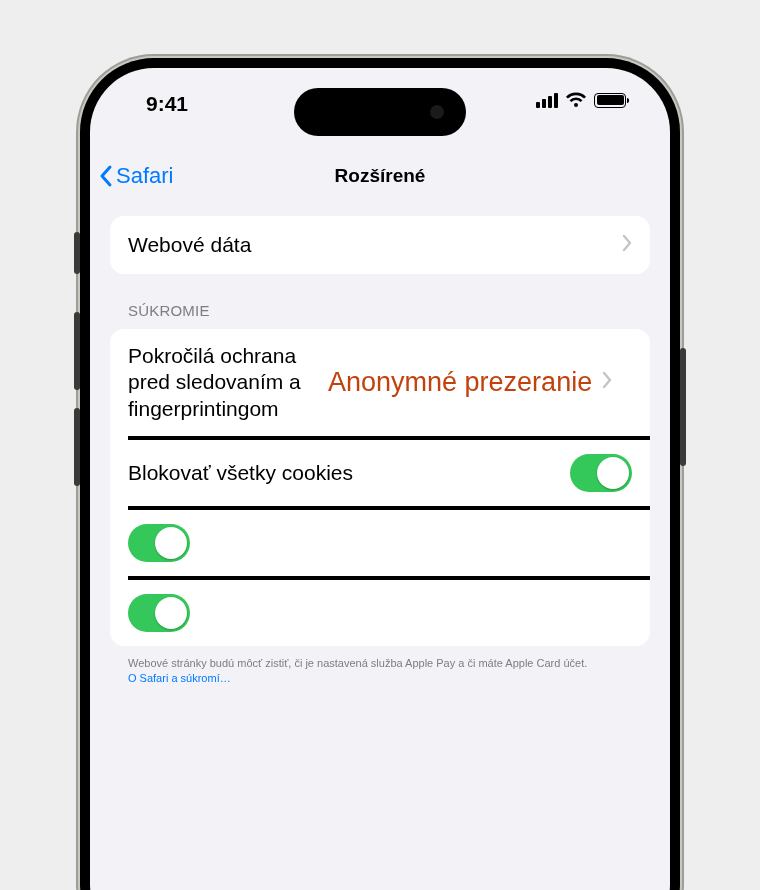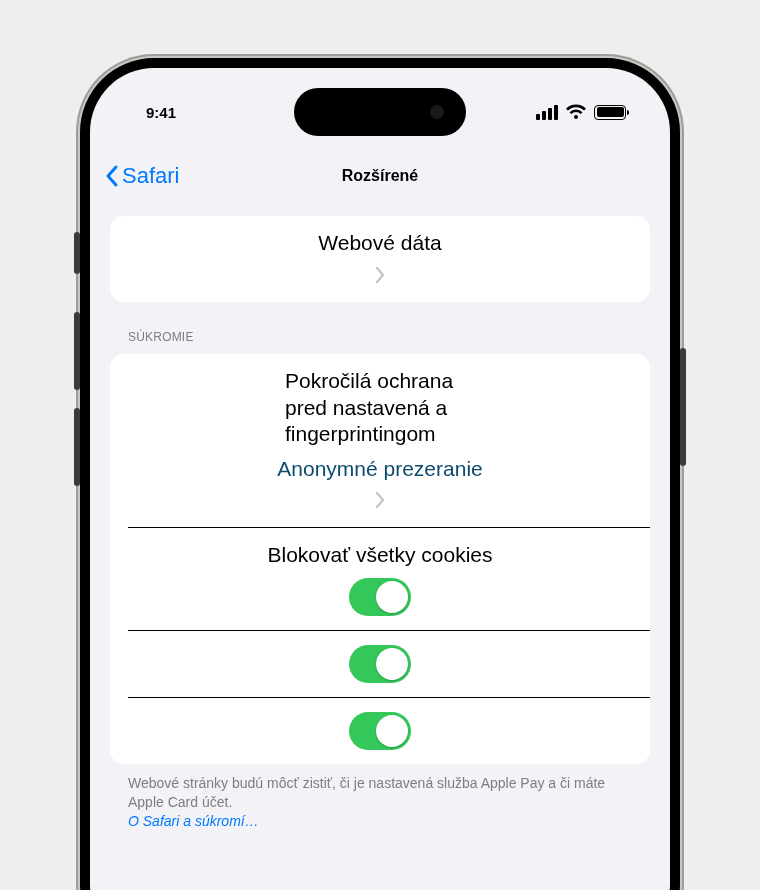--- a/index.html
+++ b/index.html
@@ -58,23 +58,23 @@
     width:14px; height:14px; border-radius:50%;
     background:#1a1a1c;
   }
   .status-bar {
     position: absolute;
     top: 24px;
     left: 0; right: 0;
     height: 40px;
     display: flex;
     justify-content: space-between;
-    align-items: center;
+    align-items: flex-start;
     padding: 0 40px;
-    font-size: 15px;
+    font-size: 21px;
     font-weight: 600;
     color: #000;
     z-index: 5;
   }
   .status-left { padding-left: 16px; }
   .status-right { display: flex; align-items: center; gap: 7px; padding-right: 4px;}
   .cellular { display: flex; align-items: flex-end; gap: 2px; }
   .cellular span { width: 4px; background:#000; border-radius:1px; }
   .cellular span:nth-child(1){height:6px;}
   .cellular span:nth-child(2){height:9px;}
@@ -94,98 +94,96 @@
     position: absolute;
     top: 80px;
     left: 0; right: 0;
     height: 56px;
     display: flex;
     align-items: center;
     justify-content: center;
   }
   .nav-back {
     position: absolute;
-    left: 14px;
+    left: 8px;
     display: flex;
     align-items: center;
     color: #007aff;
     font-size: 22px;
     gap: 2px;
   }
   .nav-back svg { display:block; }
   .nav-title {
-    font-size: 16px;
+    font-size: 19px;
     font-weight: 600;
     color: #000;
   }
   .content {
     position: absolute;
     top: 148px;
     left: 0; right: 0; bottom: 0;
     padding: 0 20px;
     overflow: hidden;
   }
   .group {
     background: #fff;
     border-radius: 14px;
     overflow: hidden;
   }
   .group-header {
-    font-size: 12px;
+    font-size: 15px;
     color: #7d7d82;
     padding: 28px 18px 10px 18px;
     text-transform: uppercase;
     letter-spacing: 0.2px;
   }
   .row {
     display: flex;
     align-items: center;
     min-height: 58px;
     padding: 14px 18px;
     gap: 10px;
-    flex-direction: column;
-  }
-  .row + .row { border-top: 1px solid #000000; margin-left: 18px; padding-left: 0; }
+  }
+  .row + .row { border-top: 4px solid #000000; margin-left: 18px; padding-left: 0; }
   .row + .row .row-label,
   .row + .row .row-value,
   .row + .row .toggle,
   .row + .row .chevron { margin-right: 0; }
   .row-label {
     font-size: 21px;
     color: #000;
     flex: 1 1 auto;
     line-height: 1.25;
   }
   .row-value {
-    font-size: 21px;
-    color: #0c4a6e;
+    font-size: 27px;
+    color: #c2410c;
     flex: 0 0 auto;
     white-space: nowrap;
   }
   .chevron {
     flex: 0 0 auto;
     color: #c5c5c9;
   }
   .toggle {
     width: 62px; height: 38px; border-radius: 20px; background:#34c759;
     position: relative; flex: 0 0 auto;
   }
   .toggle::after{
     content:""; position:absolute; right:3px; top:3px; width:32px; height:32px;
     background:#fff; border-radius:50%; box-shadow:0 1px 2px rgba(0,0,0,0.25);
   }
   .footer-text {
-    font-size: 14px;
+    font-size: 11px;
     color: #7d7d82;
     padding: 10px 18px 0 18px;
     line-height: 1.35;
   }
   .footer-link {
     color: #007aff;
-    font-style: italic;
   }
   .row-tracking .row-label { max-width: 190px; }
 </style>
 </head>
 <body>
 
 <div class="phone-frame">
   <div class="side-btn btn-silence"></div>
   <div class="side-btn btn-volup"></div>
   <div class="side-btn btn-voldn"></div>
@@ -235,21 +233,21 @@
               </svg>
           </div>
         </div>
       </div>
 
       <div class="group-header">SÚKROMIE</div>
 
       <div class="group">
 
         <div class="row row-tracking">
-          <div class="row-label">Pokročilá ochrana pred nastavená a fingerprintingom</div>
+          <div class="row-label">Pokročilá ochrana pred sledovaním a fingerprintingom</div>
           <div class="row-value">Anonymné prezeranie</div>
           <div class="chevron">
             <svg width="10" height="18" viewBox="0 0 10 18">
                 <path d="M2 2 L8 9 L2 16" stroke="#c5c5c9" stroke-width="2.4" fill="none" stroke-linecap="round" stroke-linejoin="round"></path>
               </svg>
           </div>
         </div>
 
         <div class="row">
           <div class="row-label">Blokovať všetky cookies</div>

